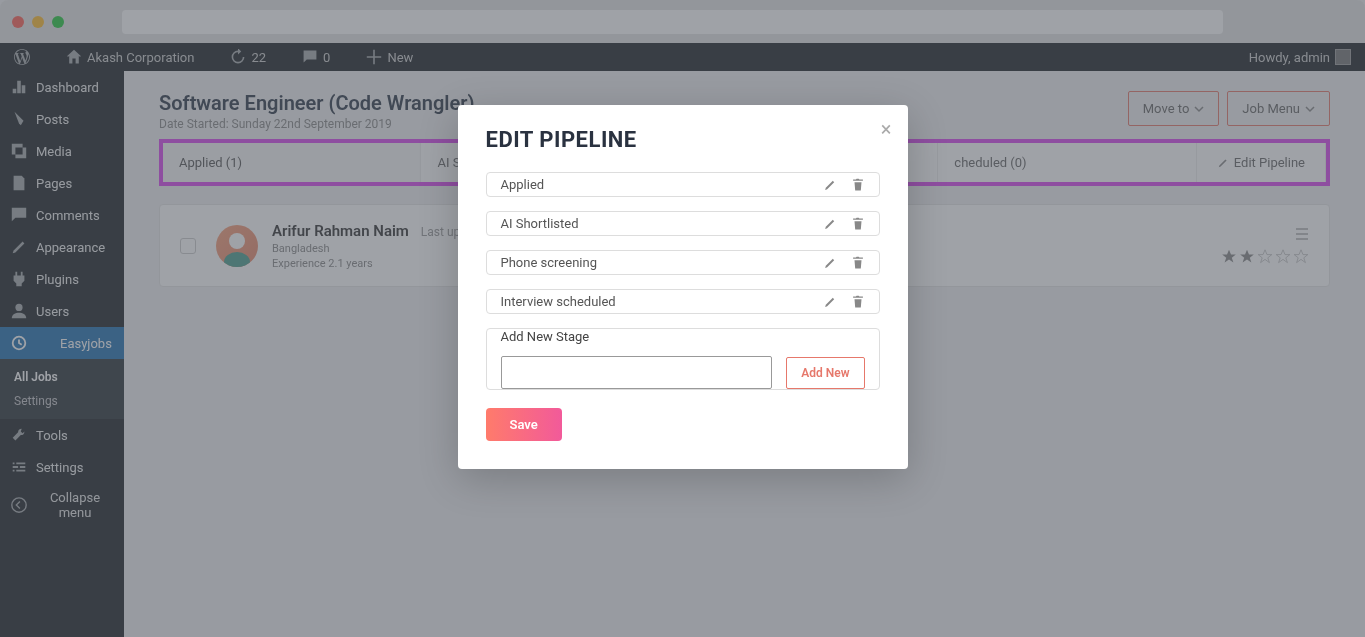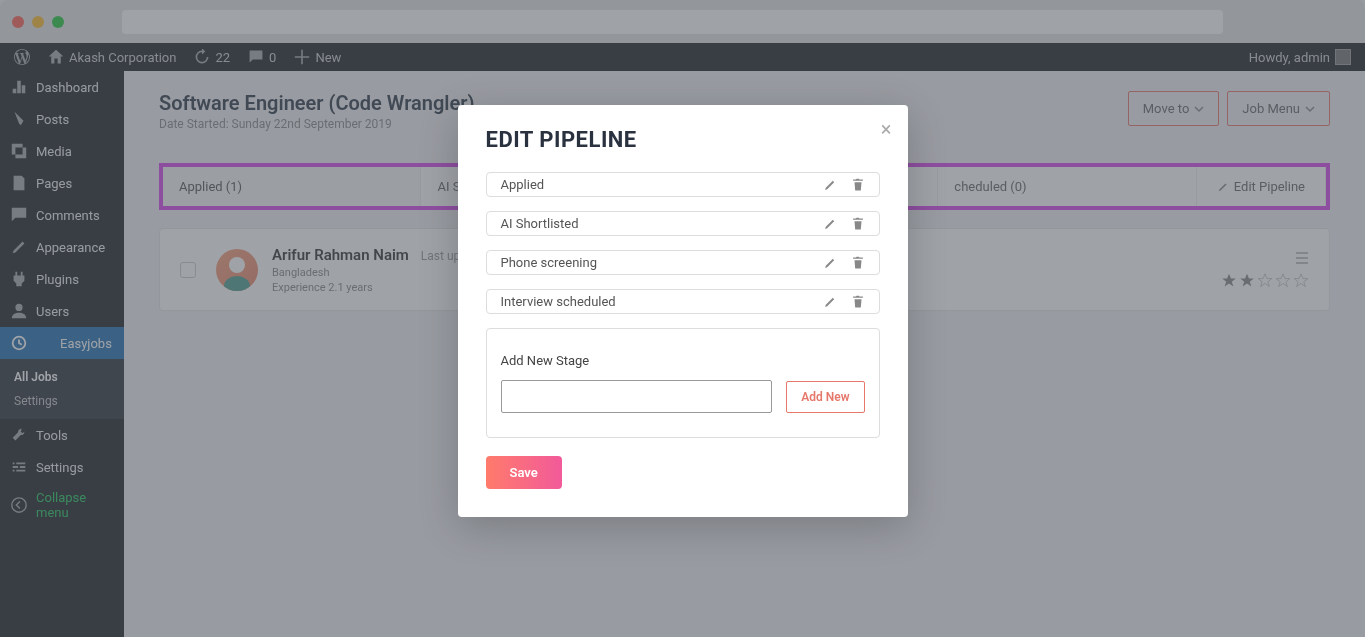--- a/index.html
+++ b/index.html
@@ -9,21 +9,21 @@
 .browser-chrome { background: #e5e5e5; height: 43px; display: flex; align-items: center; padding: 0 12px; gap: 8px; border-radius: 8px 8px 0 0; }
 .traffic-lights { display: flex; gap: 8px; }
 .tl { width: 12px; height: 12px; border-radius: 50%; }
 .tl-red { background: #ff5f56; }
 .tl-yellow { background: #ffbd2e; }
 .tl-green { background: #27c93f; }
 .url-bar { flex: 1; background: #fff; height: 24px; border-radius: 4px; margin-left: 50px; margin-right: 130px; }
 
 
 .wp-adminbar { background: #1d2327; height: 28px; color: #ccc; display: flex; align-items: center; font-size: 13px; justify-content: space-between; padding: 0 8px; }
-.adminbar-left { display: flex; align-items: center; gap: 6px; }
+.adminbar-left { display: flex; align-items: center; gap: 24px; }
 .adminbar-item { display: flex; align-items: center; gap: 5px; padding: 0 6px; }
 .adminbar-item svg { width: 16px; height: 16px; fill: #a7aaad; }
 .adminbar-right { display: flex; align-items: center; gap: 6px; }
 .avatar-sq { width: 16px; height: 16px; background: #777; border: 1px solid #999; }
 
 
 .layout { display: flex; height: calc(637px - 43px - 28px); }
 
 
 .wp-sidebar { background: #1d2327; width: 124px; color: #f0f0f1; font-size: 13px; display: flex; flex-direction: column; }
@@ -31,21 +31,21 @@
 .menu-item svg { width: 18px; height: 18px; fill: #a7aaad; flex-shrink: 0; }
 .menu-item.active { background: #2271b1; color: #fff; }
 .menu-item.active svg { fill: #fff; }
 .submenu { background: #2c3338; padding: 6px 0; }
 .submenu-item { padding: 5px 10px 5px 14px; color: #c3c4c7; font-size: 12px; cursor: pointer; }
 .submenu-item.current { color: #fff; font-weight: 600; }
 .menu-arrow { position: absolute; right: -6px; width: 0; height: 0; border-top: 6px solid transparent; border-bottom: 6px solid transparent; border-left: 6px solid #2271b1; }
 
 
 .main { flex: 1; background: #f0f0f1; padding: 20px 35px; position: relative; }
-.page-header { display: flex; justify-content: space-between; align-items: flex-start; margin-bottom: 32px; }
+.page-header { display: flex; justify-content: space-between; align-items: flex-start; margin-bottom: 8px; }
 .job-title { font-size: 20px; font-weight: 600; color: #2f3a4a; margin-bottom: 2px; }
 .job-date { font-size: 12px; color: #888; }
 .header-actions { display: flex; gap: 8px; }
 .outline-btn { border: 1px solid #e6786b; background: transparent; color: #666; padding: 9px 14px; font-size: 13px; display: flex; align-items: center; gap: 5px; cursor: pointer; border-radius: 2px; }
 
 
 .tabs { display: flex; border: 4px solid #d946ef; background: #22c55e; }
 .tab { flex: 1; padding: 12px 16px; font-size: 13px; color: #666; border-right: 1px solid #eee; cursor: pointer; background: #fff; }
 .tab.active { background: #f5f5f5; color: #555; }
 .tab.edit-tab { display: flex; align-items: center; gap: 5px; flex: 0 0 auto; padding: 12px 20px; }
@@ -67,21 +67,21 @@
 
 
 .modal-overlay { position: absolute; inset: 0; background: rgba(80, 85, 95, 0.55); display: flex; align-items: flex-start; justify-content: center; padding-top: 105px; z-index: 100; }
 .modal { background: #fff; width: 450px; border-radius: 4px; padding: 22px 28px 28px; position: relative; box-shadow: 0 10px 40px rgba(0,0,0,0.2); }
 .modal-close { position: absolute; top: 12px; right: 16px; font-size: 20px; color: #aaa; cursor: pointer; background: none; border: none; }
 .modal-title { font-size: 22px; font-weight: 700; color: #2a3240; margin-bottom: 20px; letter-spacing: 0.5px; }
 .stage-row { border: 1px solid #ddd; border-radius: 4px; padding: 4px 14px; margin-bottom: 14px; display: flex; align-items: center; font-size: 13px; color: #555; }
 .stage-row span:first-child { flex: 1; }
 .stage-actions { display: flex; gap: 14px; }
 .stage-actions svg { width: 14px; height: 14px; fill: #888; cursor: pointer; }
-.add-stage-box { border: 1px solid #ddd; border-radius: 4px; padding: 24px 14px; margin-bottom: 18px; }
+.add-stage-box { border: 1px solid #ddd; border-radius: 4px; padding: 0 14px; margin-bottom: 18px; }
 .add-stage-label { font-size: 13px; color: #444; margin-bottom: 12px; display: block; }
 .add-stage-controls { display: flex; gap: 14px; align-items: center; }
 .add-stage-input { flex: 1; border: 1px solid #999; padding: 8px; font-size: 13px; border-radius: 2px; }
 .add-new-btn { border: 1px solid #e6786b; color: #e6786b; background: #fff; padding: 8px 14px; font-size: 12px; font-weight: 600; cursor: pointer; border-radius: 2px; }
 .save-btn { background: linear-gradient(90deg, #ff7b6b, #f25a9a); color: #fff; border: none; padding: 9px 24px; font-size: 13px; font-weight: 600; border-radius: 4px; cursor: pointer; }
 </style>
 </head>
 <body>
 
 <div class="browser-chrome">
@@ -202,21 +202,21 @@
           <path d="M13 3a4 4 0 00-4 4l-6 6 3 3 6-6a4 4 0 004-4l-2 2-2-2z"></path>
         </svg>
         <span>Tools</span>
       </div>
     <div class="menu-item">
         <svg viewBox="0 0 20 20">
           <path d="M3 5h2v2H3zm4 0h10v2H7zM3 9h6v2H3zm8 0h6v2h-6zM3 13h2v2H3zm4 0h10v2H7z"></path>
         </svg>
         <span>Settings</span>
       </div>
-    <div class="menu-item" style="color:#22c55e;">
+    <div class="menu-item" style="color:#e5e5e5;text-align:center;">
         <svg viewBox="0 0 20 20">
           <circle cx="10" cy="10" r="8" fill="none" stroke="#a7aaad" stroke-width="1.5"></circle>
           <path d="M11 6l-4 4 4 4" fill="none" stroke="#a7aaad" stroke-width="1.5"></path>
         </svg>
         <span>Collapse menu</span>
       </div>
   </div>
 
   <div class="main">
     <div class="page-header">

